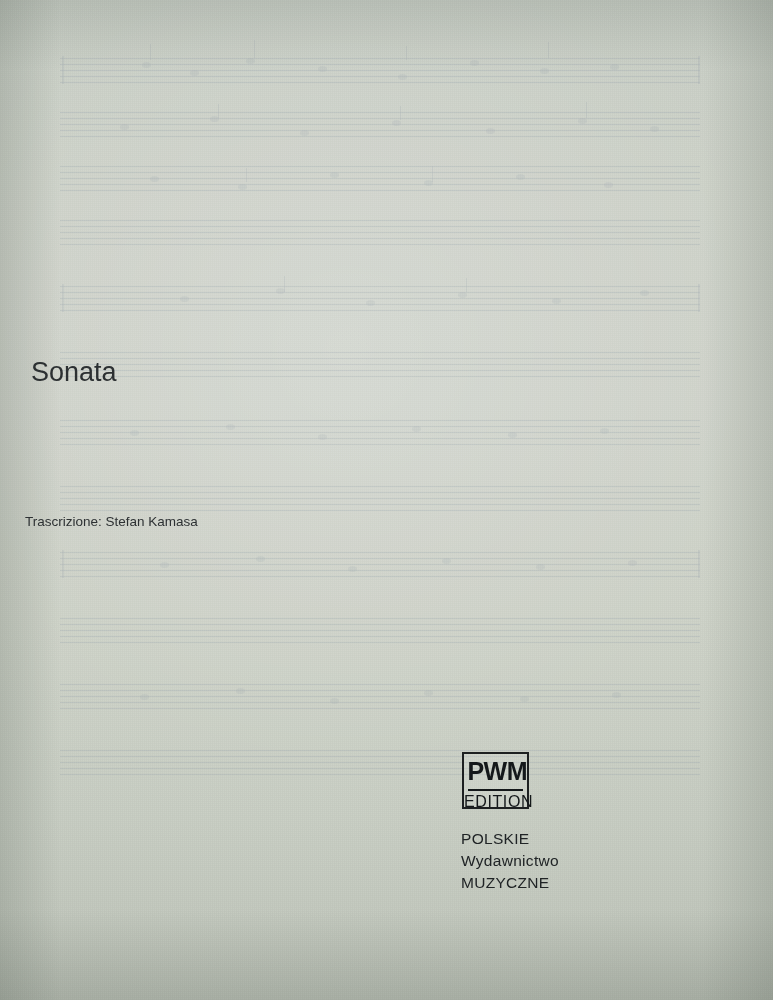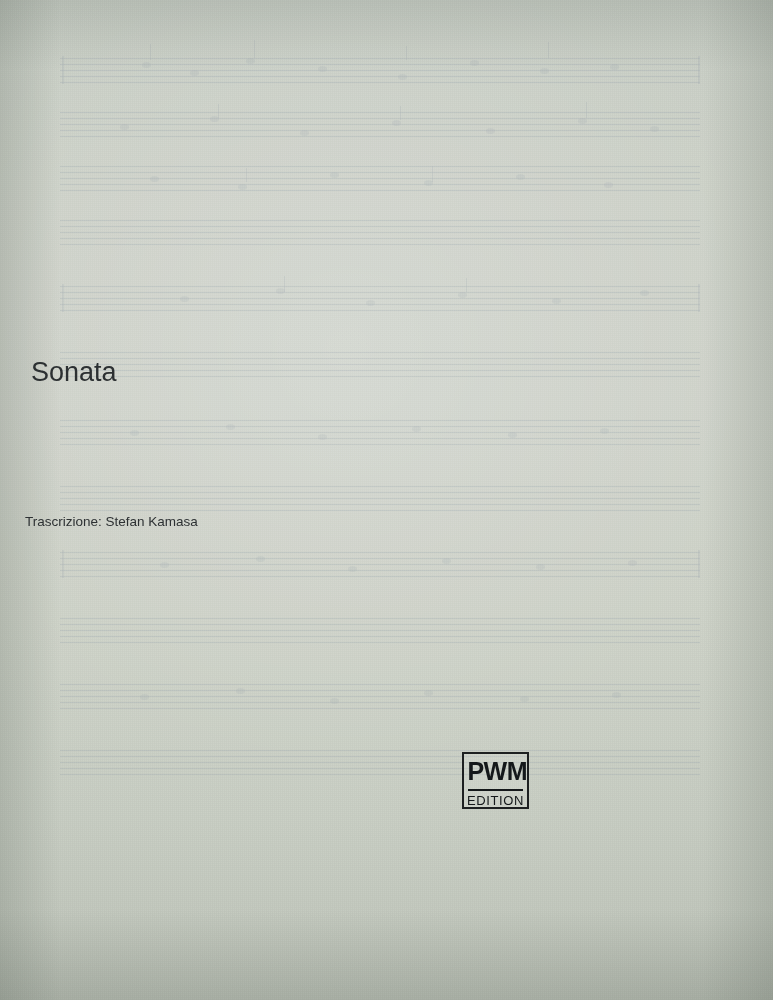--- a/index.html
+++ b/index.html
@@ -143,21 +143,21 @@
     top: 35px;
     height: 2px;
     background: #14181a;
   }
   .logo .edition {
     position: absolute;
     left: 0;
     right: 0;
     top: 39px;
     text-align: center;
-    font-size: 13px;
+    font-size: 16px;
     letter-spacing: 0.6px;
     color: #14181a;
   }
 
   .publisher {
     position: absolute;
     left: 461px;
     top: 828px;
     font-size: 15.5px;
     line-height: 22px;
@@ -265,14 +265,19 @@
 
 
   <div class="transcription">Trascrizione: Stefan Kamasa</div>
 
   <div class="logo">
     <div class="pwm">PWM</div>
     <div class="rule"></div>
     <div class="edition">EDITION</div>
   </div>
 
+  <div class="publisher">
+    <div>POLSKIE</div>
+    <div>Wydawnictwo</div>
+    <div>MUZYCZNE</div>
+  </div>
 
 </div>
 
 </body></html>

